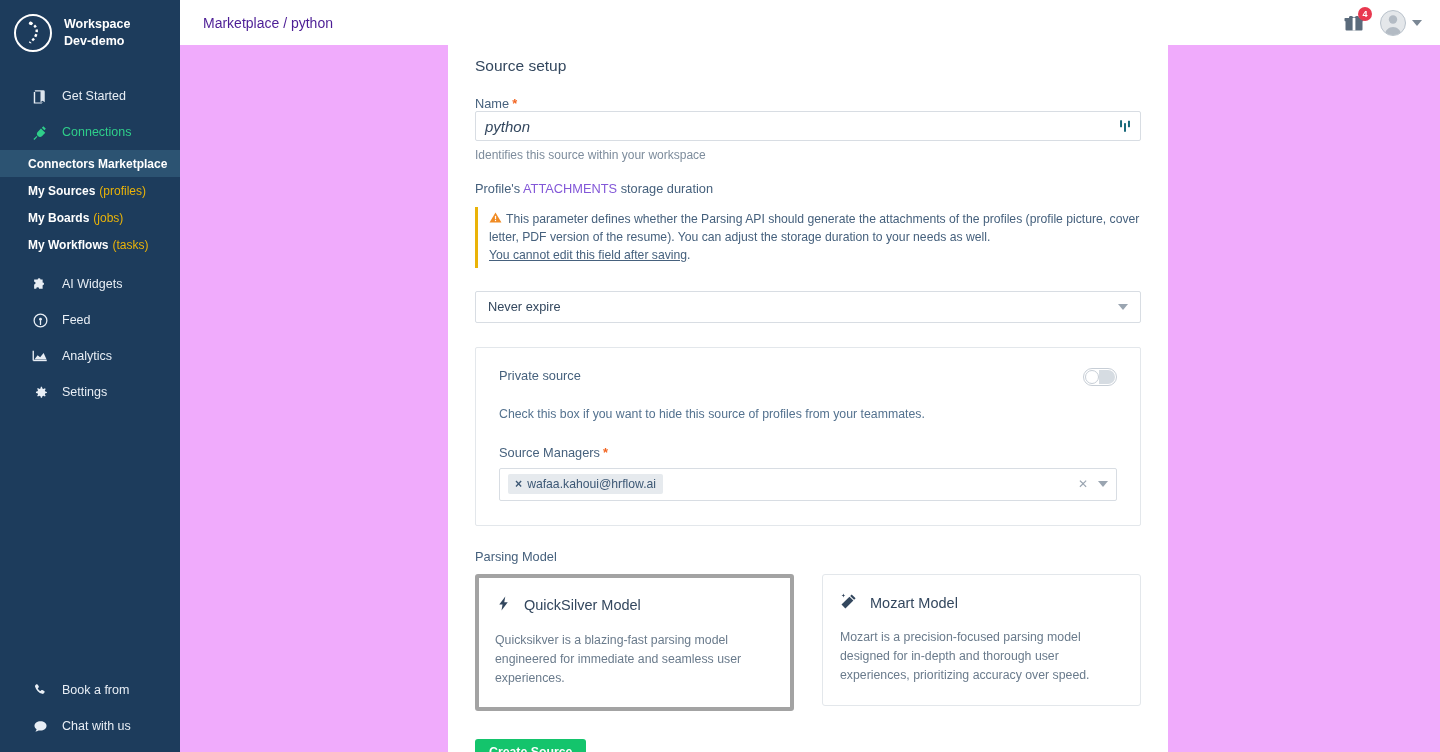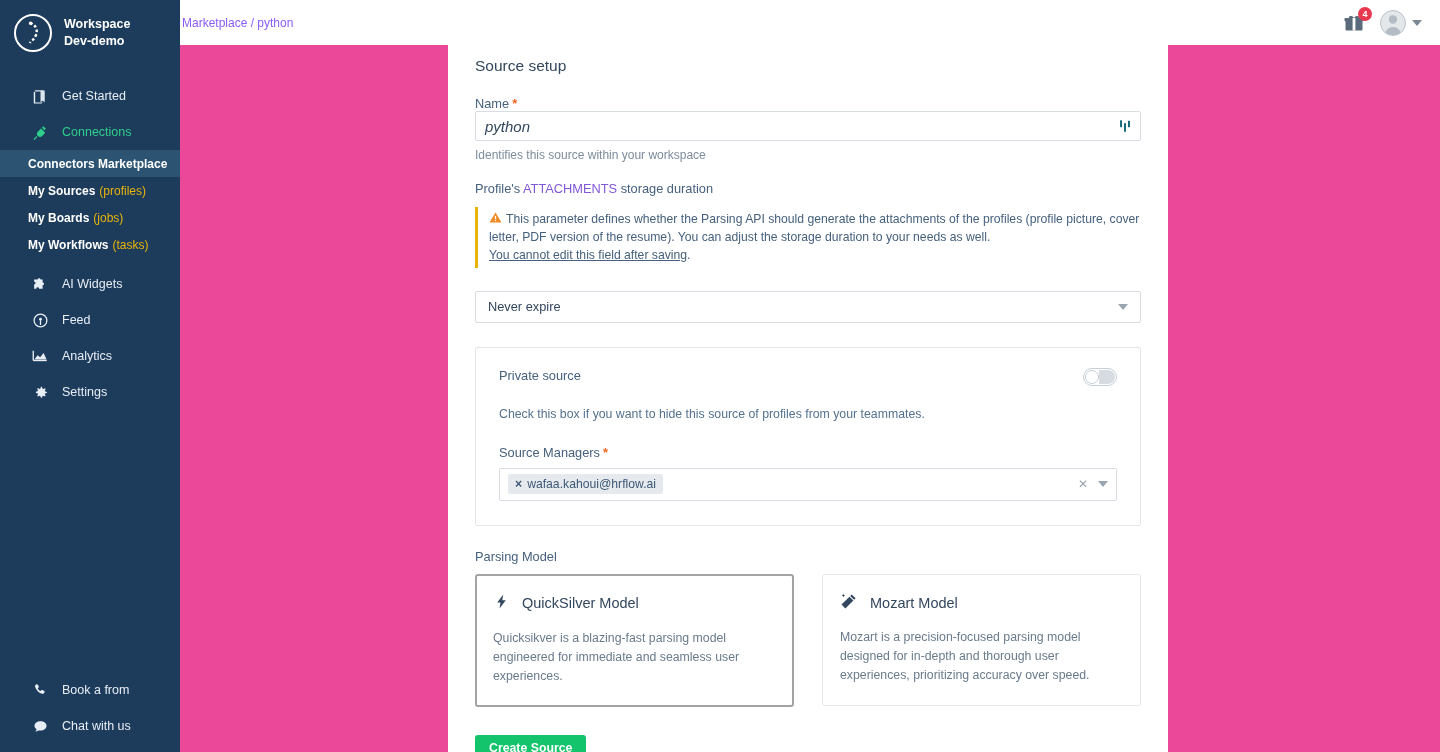--- a/index.html
+++ b/index.html
@@ -67,23 +67,23 @@
   .bottom-nav { position: absolute; left: 0; bottom: 8px; width: 100%; }
 
   
   #topbar {
     position: absolute; left: 180px; top: 0;
     width: 1260px; height: 45px;
     background: #ffffff;
     display: flex; align-items: center;
   }
   #breadcrumb {
-    margin-left: 2px;
-    font-size: 12px;
-    color: #8b5cf6;
+    margin-left: 23px;
+    font-size: 14px;
+    color: #4c1d95;
     cursor: pointer;
   }
   .topbar-right {
     margin-left: auto; margin-right: 18px;
     display: flex; align-items: center; gap: 14px;
   }
   .gift-wrap { position: relative; width: 24px; height: 24px; cursor: pointer; }
   .gift-badge {
     position: absolute; right: -6px; top: -4px;
     background: #e8384f; color: #fff;
@@ -101,21 +101,21 @@
     width: 0; height: 0;
     border-left: 5px solid transparent;
     border-right: 5px solid transparent;
     border-top: 6px solid #7a8794;
   }
 
   
   #page-body {
     position: absolute; left: 180px; top: 45px;
     width: 1260px; height: 707px;
-    background: #ec4899;
+    background: #f0abfc;
   }
   #content-panel {
     position: absolute; left: 268px; top: 0;
     width: 720px; height: 707px;
     background: #ffffff;
   }
   .inner { padding: 0 27px; }
 
   h1.section-title {
     font-size: 15.5px; font-weight: normal;
@@ -229,21 +229,21 @@
 
   .pm-label { font-size: 12.8px; color: #46617d; margin-top: 23px; margin-bottom: 10px; }
   .model-row { display: flex; gap: 28px; align-items: flex-start; }
   .model-card {
     width: 323px;
     border: 1px solid #e3e7eb; border-radius: 3px;
     padding: 17px 17px 20px 17px;
     cursor: pointer; background: #fff;
   }
   .model-card.selected {
-    border: 2px solid #a3a3a3;
+    border: 4px solid #a3a3a3;
     padding: 16px 16px 19px 16px;
   }
   .model-head {
     display: flex; align-items: center; gap: 12px;
     margin-bottom: 14px;
   }
   .model-title { font-size: 14.5px; color: #33475e; }
   .model-desc { font-size: 12.3px; line-height: 1.55; color: #6a7b8c; }
 
   .btn-create {

